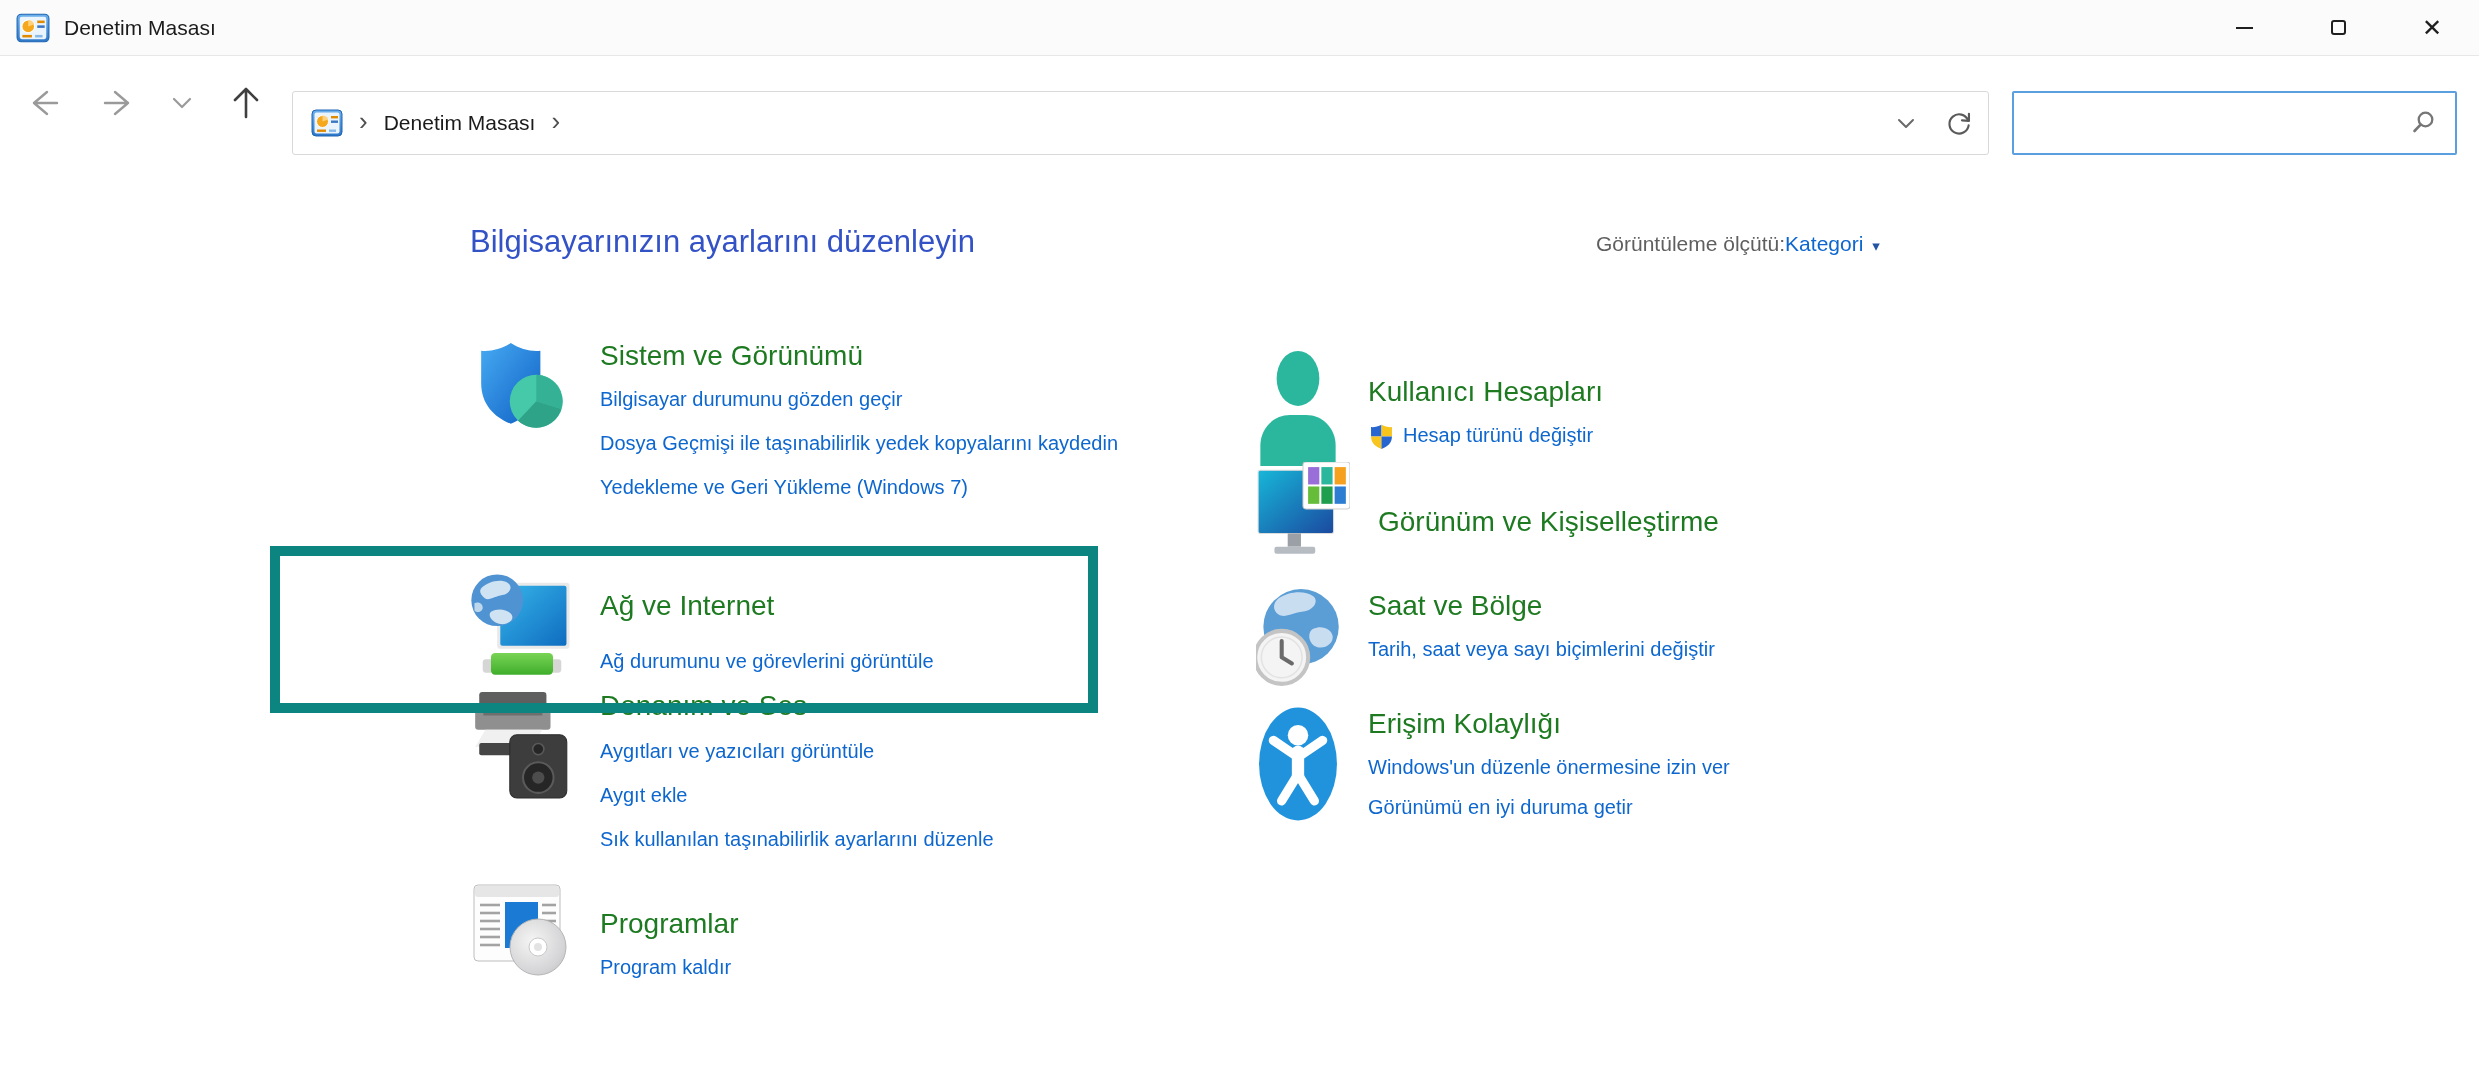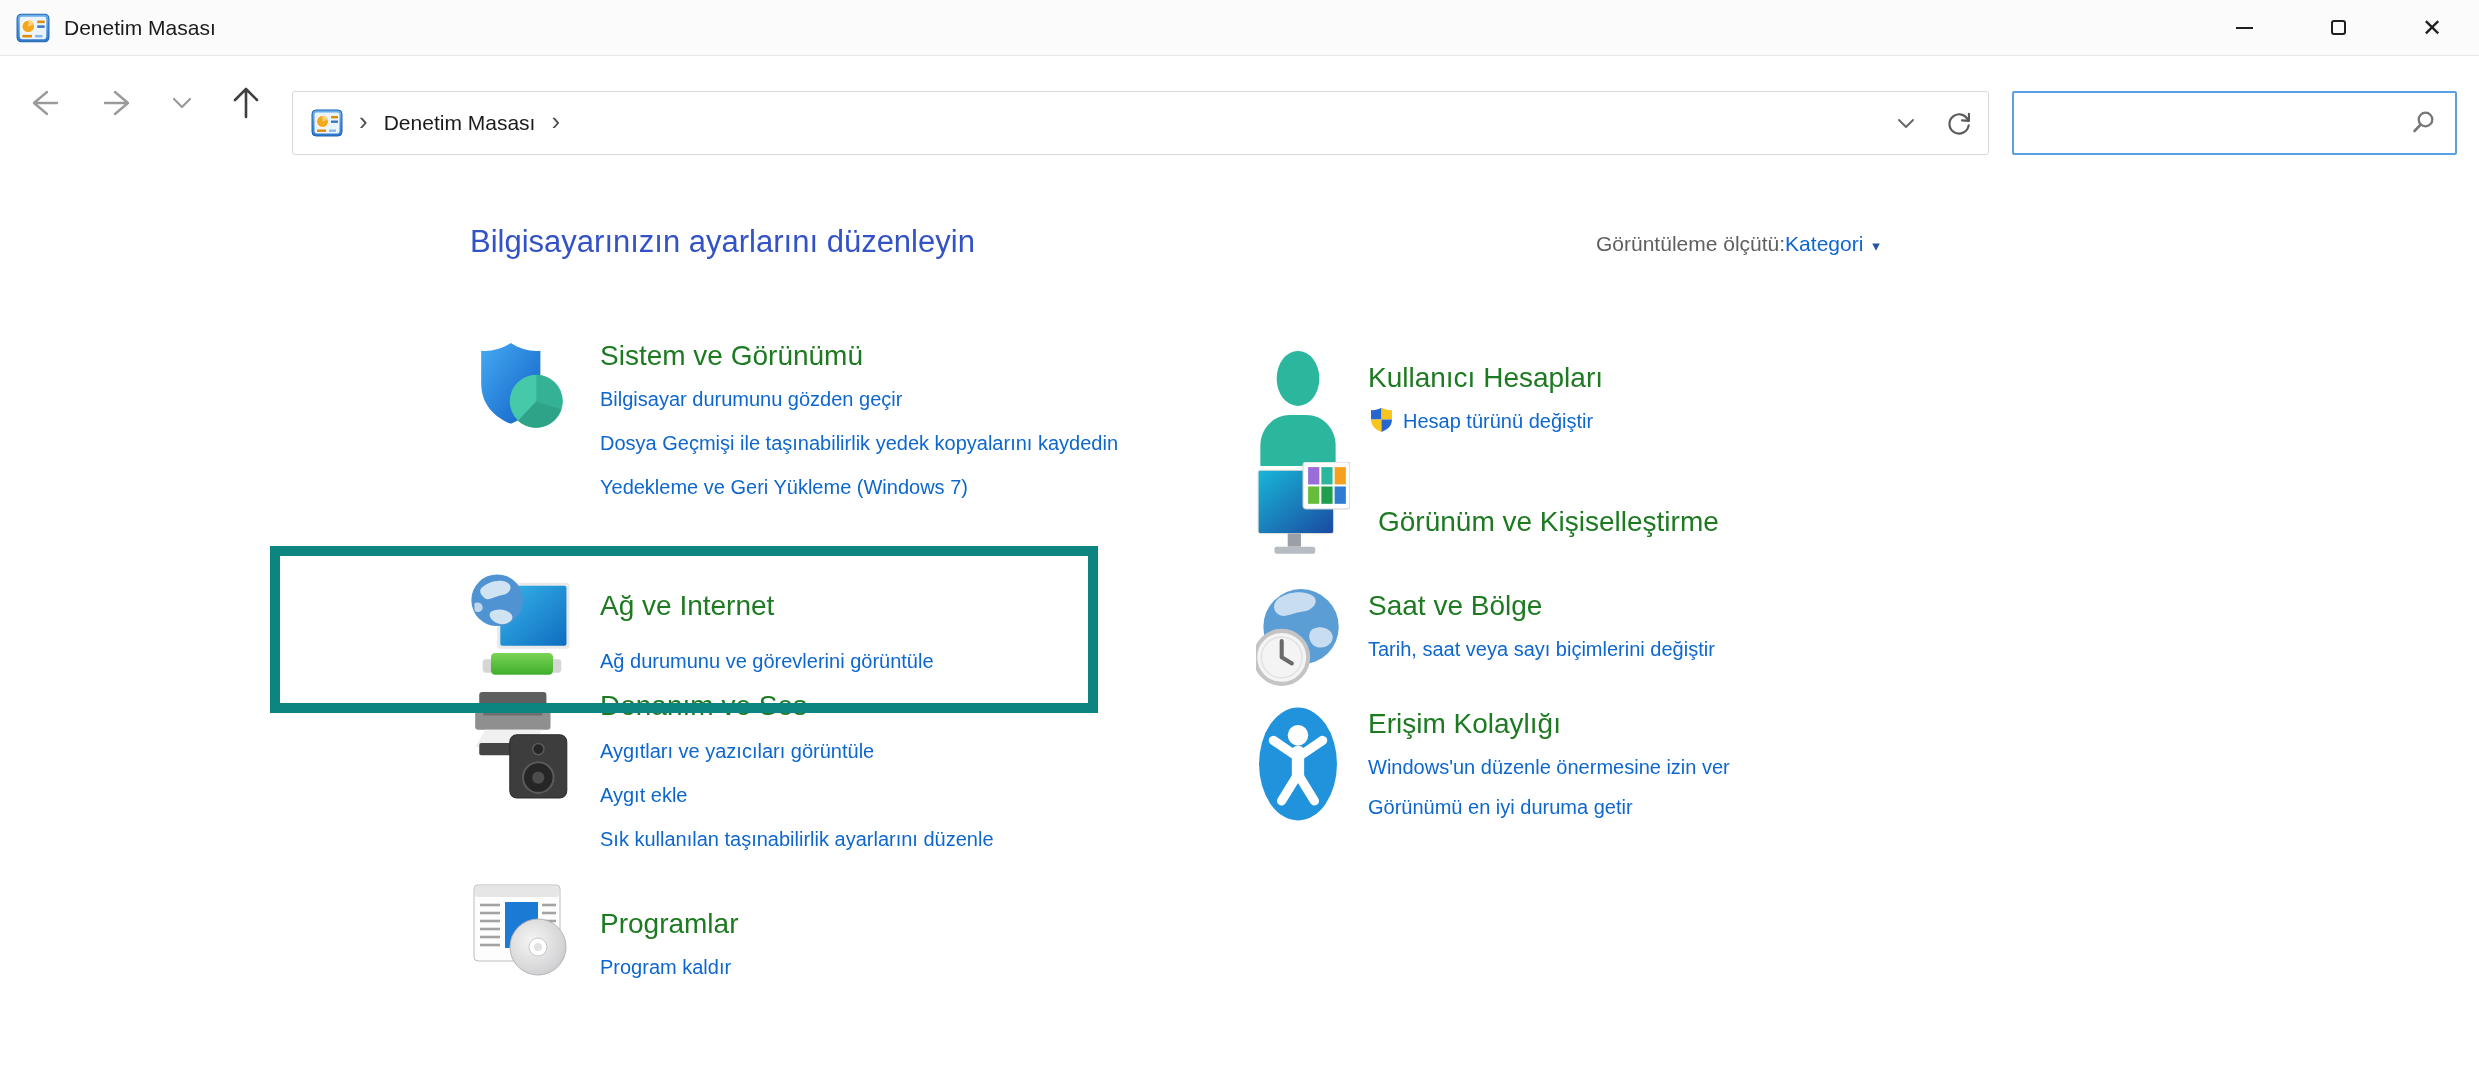--- a/index.html
+++ b/index.html
@@ -50,21 +50,21 @@
   
   .cat{position:absolute;display:flex;}
   .cat-iconcol-l{flex:0 0 104px;margin-right:26px;display:flex;justify-content:center;}
   .cat-iconcol-r{flex:0 0 84px;margin-right:28px;display:flex;justify-content:center;}
   .cat-text{max-width:640px;}
   .cat-title{display:inline-block;font-size:28px;line-height:36px;color:var(--green);
     text-decoration:none;cursor:pointer;}
   .cat-link{display:block;font-size:20px;line-height:30px;color:var(--link);
     text-decoration:none;cursor:pointer;margin-bottom:14px;}
   .cat-link.wrapnarrow{max-width:550px;}
-  .uac-row{display:flex;align-items:flex-start;gap:8px;margin-bottom:14px;}
+  .uac-row{display:flex;align-items:flex-end;gap:8px;margin-bottom:14px;}
   .uac-row .cat-link{margin-bottom:0;}
 
   
   .hlbox{position:absolute;left:270px;top:546px;width:828px;height:167px;
     border:10px solid var(--teal);z-index:10;pointer-events:none;background:transparent;}
 </style>
 </head>
 <body>
 
 <svg width="0" height="0" style="position:absolute">
@@ -278,21 +278,21 @@
 <div class="hlbox"></div>
 
 <div class="cat" style="left:1256px;top:350px">
   <div class="cat-iconcol-r">
     <svg width="80" height="118" viewBox="0 0 78 116">
       <ellipse cx="39" cy="28" rx="21" ry="27" fill="#2bb79e"></ellipse>
       <path d="M2 114 L2 94 C2 77 15 64 31 64 L47 64 C63 64 76 77 76 94 L76 114 Z" fill="#2bb79e"></path>
     </svg>
   </div>
   <div class="cat-text">
-    <a class="cat-title" style="margin-top:10px">Kullanıcı Hesapları</a><br>
+    <a class="cat-title" style="margin-top:24px">Kullanıcı Hesapları</a><br>
     <span style="display:block;height:10px"></span>
     <div class="uac-row">
       <svg width="27" height="27" viewBox="0 0 24 24">
         <defs>
             <clipPath id="uacClip">
               <path d="M12 1.5 C15 3.2 18.6 3.9 21.3 3.6 L21.3 12 C21.3 17.8 17.2 21.3 12 23 C6.8 21.3 2.7 17.8 2.7 12 L2.7 3.6 C5.4 3.9 9 3.2 12 1.5 Z"></path>
             </clipPath>
           </defs>
         <g clip-path="url(#uacClip)">
           <rect x="0" y="0" width="12" height="12" fill="#2765cf"></rect>

